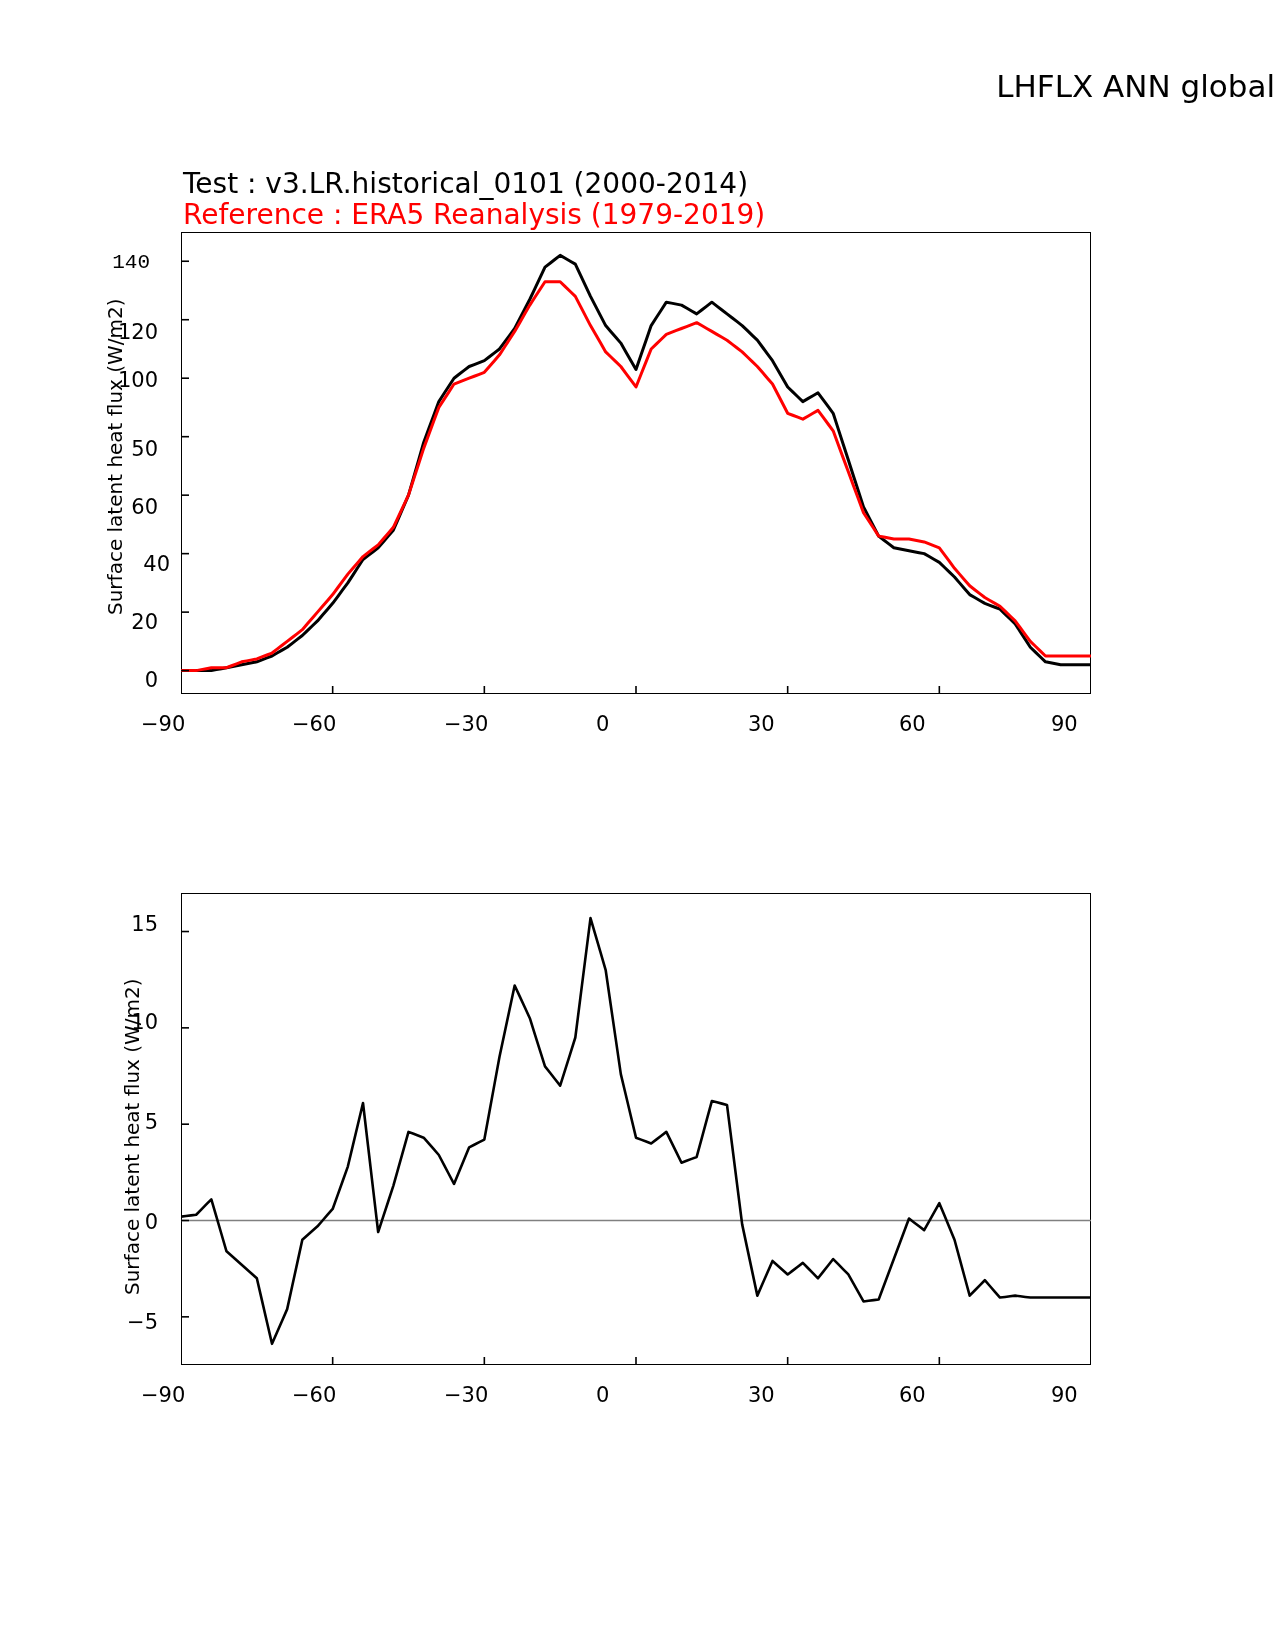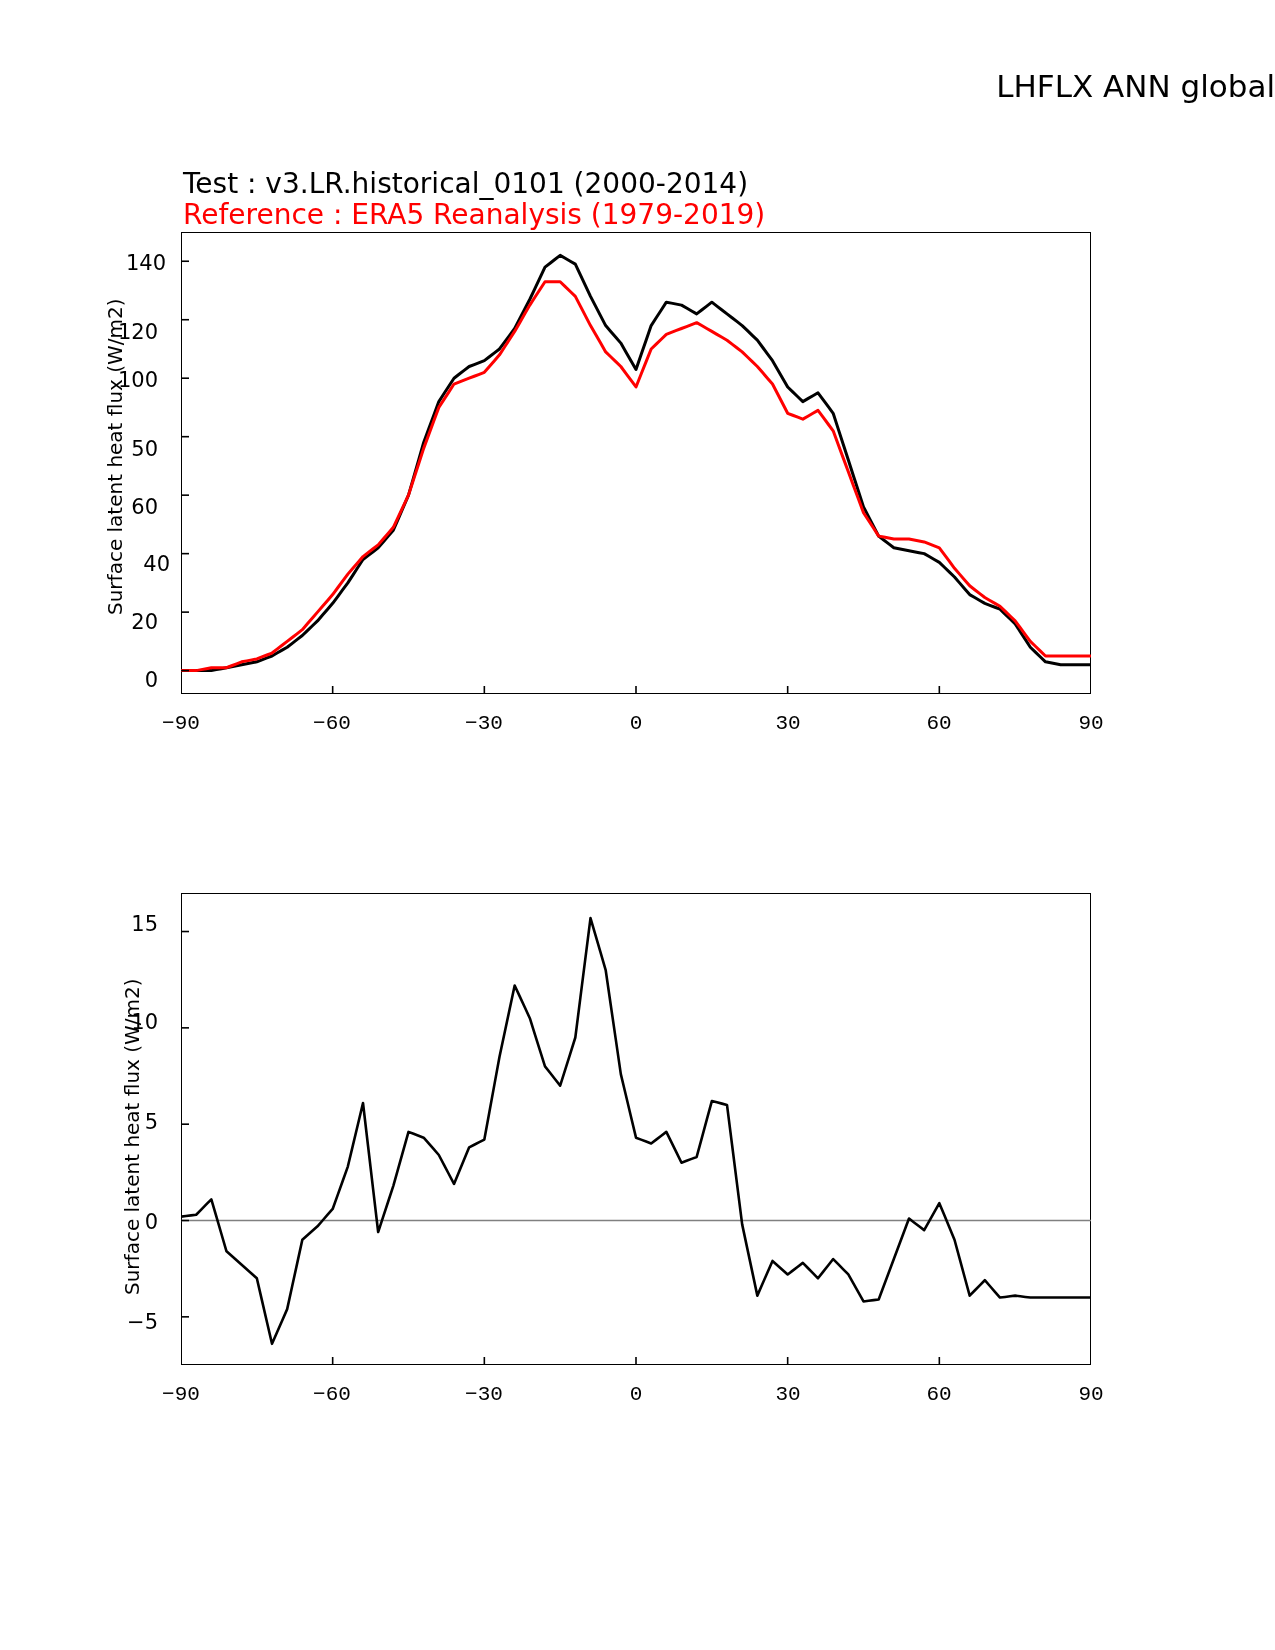--- a/index.html
+++ b/index.html
@@ -54,21 +54,21 @@
   }
   #top-ylabel { left: 103px; top: 615px; }
   #bot-ylabel { left: 120px; top: 1295px; }
 
   .tick-label {
     position: absolute;
     font-size: 21px;
     white-space: nowrap;
   }
   .tick-y { text-align: right; }
-  .tick-x { text-align: center; font-family: Liberation Mono, monospace; }
+  .tick-x { text-align: left; }
 
   #bot-subtitle {
     position: absolute;
     left: 181px;
     top: 858px;
     width: 910px;
     text-align: center;
     font-size: 21.5px;
   }
   svg { display: block; }
@@ -102,21 +102,21 @@
         <line x1="0" y1="263.16455696202536" x2="8" y2="263.16455696202536" stroke="#000" stroke-width="1.6"></line>
         <line x1="0" y1="204.68354430379748" x2="8" y2="204.68354430379748" stroke="#000" stroke-width="1.6"></line>
         <line x1="0" y1="146.2025316455696" x2="8" y2="146.2025316455696" stroke="#000" stroke-width="1.6"></line>
         <line x1="0" y1="87.72151898734177" x2="8" y2="87.72151898734177" stroke="#000" stroke-width="1.6"></line>
         <line x1="0" y1="29.24050632911394" x2="8" y2="29.24050632911394" stroke="#000" stroke-width="1.6"></line>
       </svg>
   </div>
 
   <div class="axis-label-y" id="top-ylabel">Surface latent heat flux (W/m2)</div>
 
-  <div class="tick-label tick-y" style="left:108px; top:251px; width:58px;">140</div>
+  <div class="tick-label tick-y" style="left:92px; top:251px; width:58px;font-family:Liberation Mono, monospace;">140</div>
   <div class="tick-label tick-y" style="left:100px; top:320px; width:58px;">120</div>
   <div class="tick-label tick-y" style="left:100px; top:368px; width:58px;">100</div>
   <div class="tick-label tick-y" style="left:100px; top:437px; width:58px;">50</div>
   <div class="tick-label tick-y" style="left:100px; top:495px; width:58px;">60</div>
   <div class="tick-label tick-y" style="left:112px; top:552px; width:58px;">40</div>
   <div class="tick-label tick-y" style="left:100px; top:610px; width:58px;">20</div>
   <div class="tick-label tick-y" style="left:100px; top:668px; width:58px;">0</div>
 
   <div class="tick-label tick-x" style="left:141px; top:712px; width:80px;">−90</div>
   <div class="tick-label tick-x" style="left:292px; top:712px; width:80px;">−60</div>

